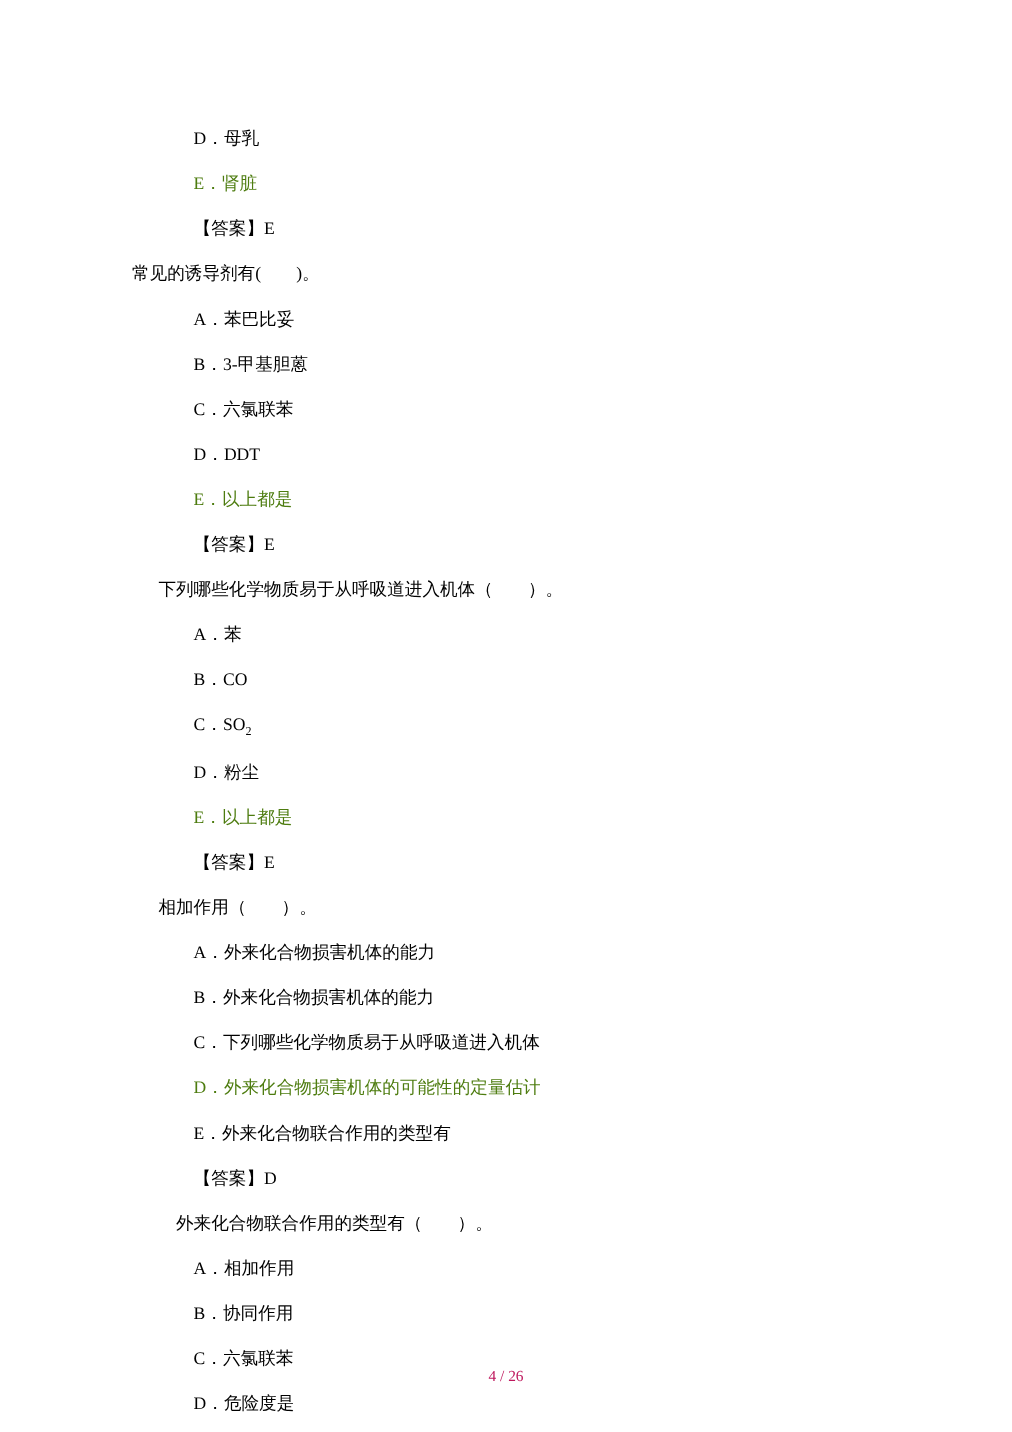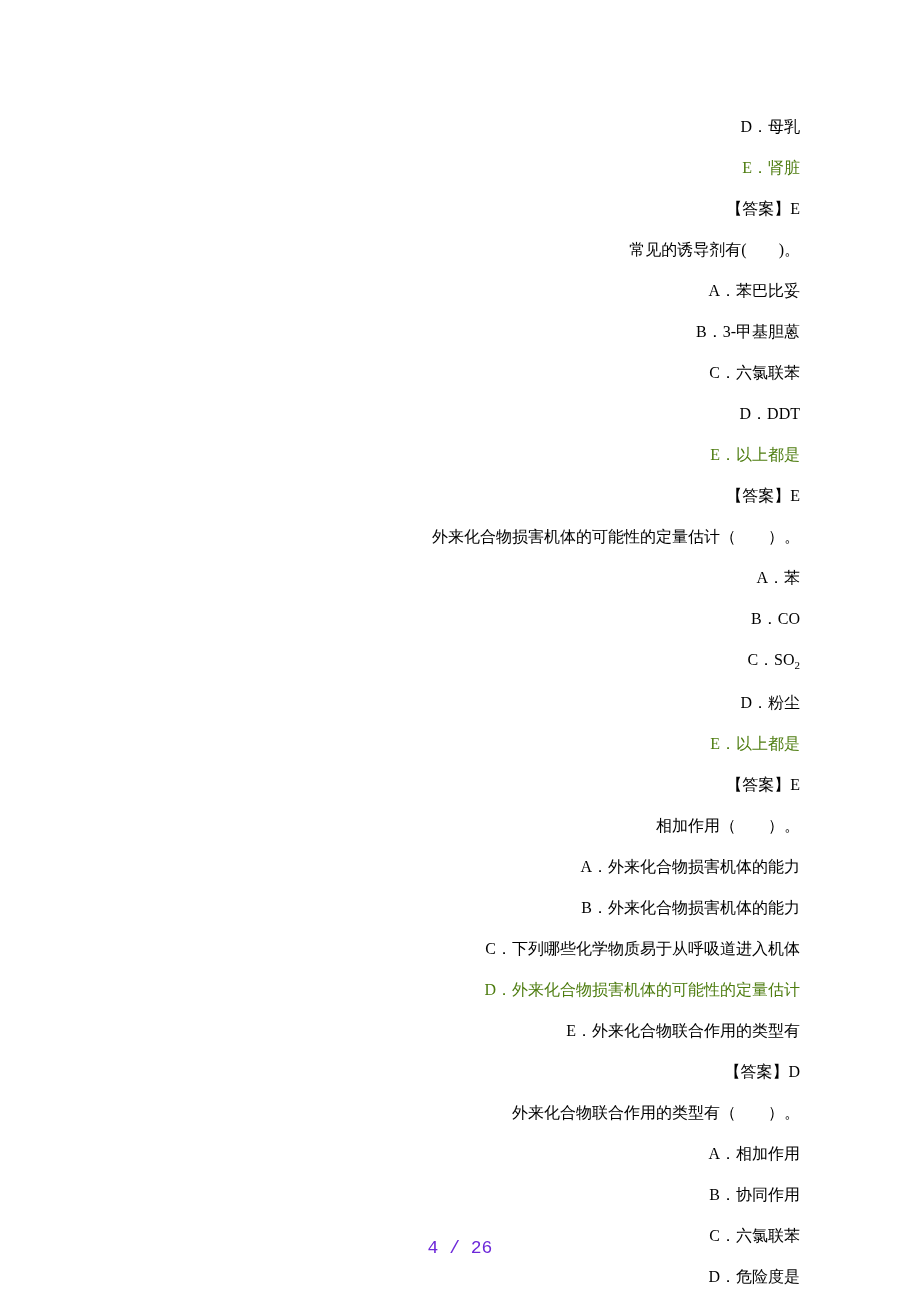--- a/index.html
+++ b/index.html
@@ -1,65 +1,65 @@
 <!DOCTYPE html>
 <html><head>
   <meta charset="utf-8">
   <style>
-    * { margin: 0; padding: 0; box-sizing: border-box; text-align: right; }
+    * { margin: 0; padding: 0; box-sizing: border-box; }
     body {
       width: 920px;
       height: 1302px;
       background: #ffffff;
       font-family: "SimSun", "宋体", serif;
       font-size: 16px;
       line-height: 1.5;
       color: #000000;
       position: relative;
       padding-top: 115px;
       padding-left: 120px;
       padding-right: 120px;
     }
     .line {
       margin-bottom: 17px;
       white-space: nowrap;
     }
-    .indent-0 { padding-left: 0px; margin-left: 39px; }
+    .indent-0 { padding-left: 0px; }
     .indent-1 { padding-left: 40px; }
     .indent-2 { padding-left: 56px; }
     .question2 { padding-left: 24px; }
     .red { color: #4d7c0f; }
     .page-footer {
       position: absolute;
       bottom: 40px;
       left: 0;
       right: 0;
       text-align: center;
-      font-size: 18px;
-      color: #6d28d9;
-      font-family: Liberation Mono, monospace;
+      font-size: 14px;
+      color: #be185d;
+      font-family: Liberation Serif, serif;
     }
     .sub { font-size: 11px; vertical-align: sub; }
   </style>
 </head>
 <body>
 
 <div class="line indent-2">D．母乳</div>
 <div class="line indent-2 red">E．肾脏</div>
 <div class="line indent-2">【答案】E</div>
 
 <div class="line indent-0">常见的诱导剂有(　　)。</div>
 <div class="line indent-2">A．苯巴比妥</div>
 <div class="line indent-2">B．3-甲基胆蒽</div>
 <div class="line indent-2">C．六氯联苯</div>
 <div class="line indent-2">D．DDT</div>
 <div class="line indent-2 red">E．以上都是</div>
 <div class="line indent-2">【答案】E</div>
 
-<div class="line question2">外来化合物损害机体的可能性的定量估计（　　）。</div>
+<div class="line question2">下列哪些化学物质易于从呼吸道进入机体（　　）。</div>
 <div class="line indent-2">A．苯</div>
 <div class="line indent-2">B．CO</div>
 <div class="line indent-2"><span>C．SO</span><span class="sub">2</span></div>
 <div class="line indent-2">D．粉尘</div>
 <div class="line indent-2 red">E．以上都是</div>
 <div class="line indent-2">【答案】E</div>
 
 <div class="line question2">相加作用（　　）。</div>
 <div class="line indent-2">A．外来化合物损害机体的能力</div>
 <div class="line indent-2">B．外来化合物损害机体的能力</div>

